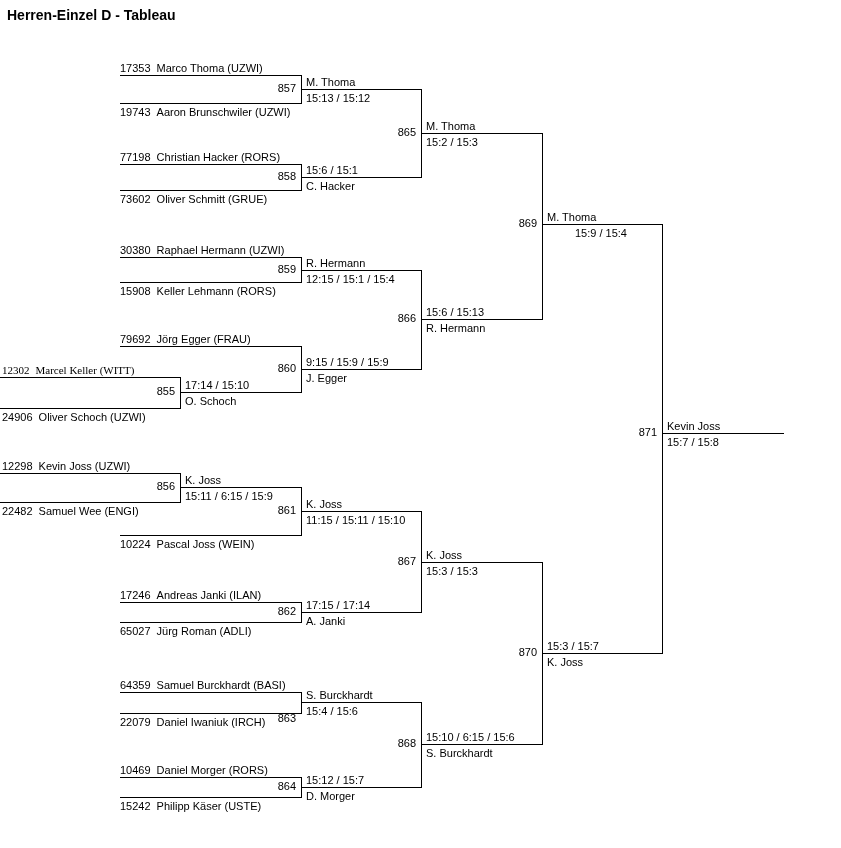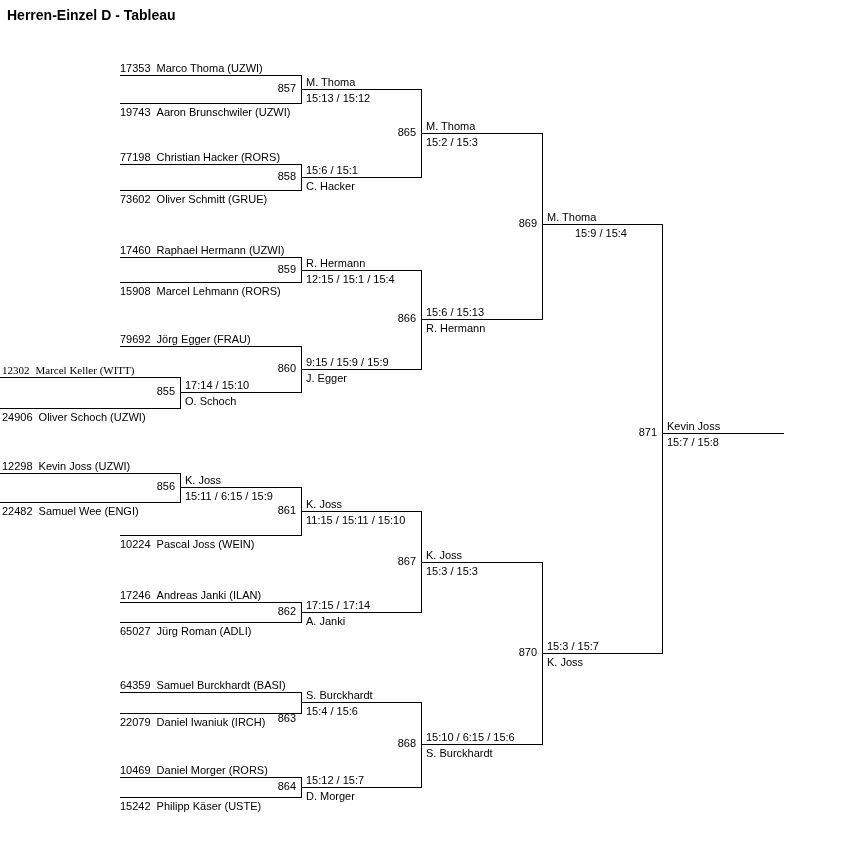--- a/index.html
+++ b/index.html
@@ -87,23 +87,23 @@
       <div class="line" style="left: 120px; top: 190px; width: 182px; height: 1px;"></div>
       <div class="txt" style="left: 120px; top: 193px;"><span class="pid">73602</span><span class="pname">Oliver Schmitt (GRUE)</span></div>
       <div class="line" style="left: 301px; top: 164px; width: 1px; height: 27px;"></div>
       <div class="line" style="left: 301px; top: 177px; width: 121px; height: 1px;"></div>
       <div class="txt num" style="right: 545px; top: 170px;">858</div>
       <div class="txt" style="left: 306px; bottom: 671px;">15:6 / 15:1</div>
       <div class="txt" style="left: 306px; top: 180px;">C. Hacker</div>
     </div>
     <div>
       <div class="line" style="left: 120px; top: 257px; width: 182px; height: 1px;"></div>
-      <div class="txt" style="left: 120px; bottom: 591px;"><span class="pid">17460</span><span class="pname">Raphael Hermann (UZWI)</span></div>
+      <div class="txt" style="left: 120px; bottom: 591px;"><span class="pid">30380</span><span class="pname">Raphael Hermann (UZWI)</span></div>
       <div class="line" style="left: 120px; top: 282px; width: 182px; height: 1px;"></div>
-      <div class="txt" style="left: 120px; top: 285px;"><span class="pid">15908</span><span class="pname">Marcel Lehmann (RORS)</span></div>
+      <div class="txt" style="left: 120px; top: 285px;"><span class="pid">15908</span><span class="pname">Keller Lehmann (RORS)</span></div>
       <div class="line" style="left: 301px; top: 257px; width: 1px; height: 26px;"></div>
       <div class="line" style="left: 301px; top: 270px; width: 121px; height: 1px;"></div>
       <div class="txt num" style="right: 545px; top: 263px;">859</div>
       <div class="txt" style="left: 306px; bottom: 578px;">R. Hermann</div>
       <div class="txt" style="left: 306px; top: 273px;">12:15 / 15:1 / 15:4</div>
     </div>
     <div>
       <div class="line" style="left: 120px; top: 346px; width: 182px; height: 1px;"></div>
       <div class="txt" style="left: 120px; bottom: 502px;"><span class="pid">79692</span><span class="pname">Jörg Egger (FRAU)</span></div>
       <div class="line" style="left: 301px; top: 346px; width: 1px; height: 47px;"></div>

